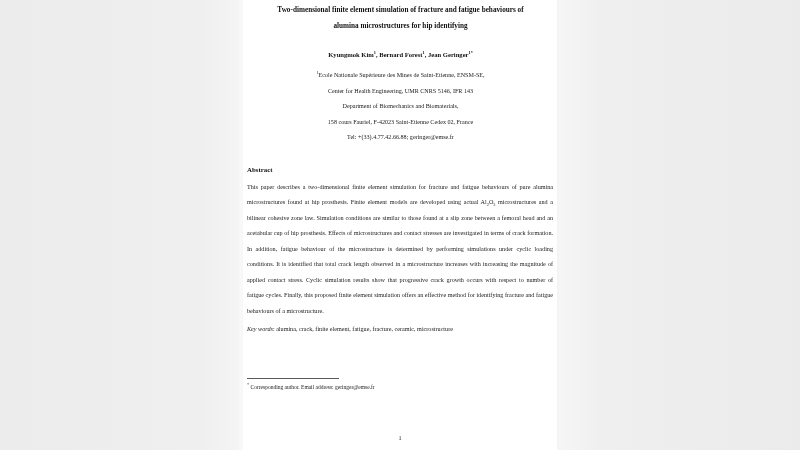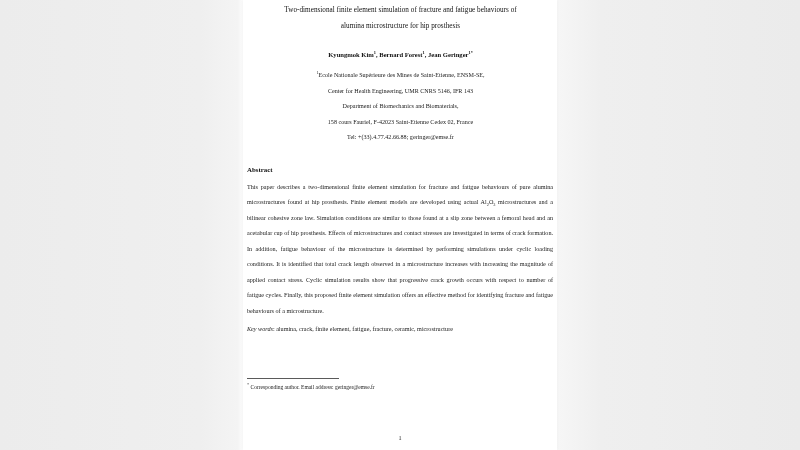--- a/index.html
+++ b/index.html
@@ -45,21 +45,21 @@
     top: 0;
     width: 311px;
   }
 
   
   .title-block {
     margin-top: 2px;
     text-align: center;
   }
   .title-line {
-    font-weight: normal;
+    font-weight: bold;
     font-size: 7.2px;
     line-height: 16px;
     color: #111111;
     letter-spacing: 0.02px;
   }
 
   
   .authors {
     text-align: center;
     font-weight: bold;
@@ -167,21 +167,21 @@
 
 <div class="page-backdrop"></div>
 
 <div class="page">
   <div class="page-inner">
 
     <div class="content">
 
       <div class="title-block">
         <div class="title-line">Two-dimensional finite element simulation of fracture and fatigue behaviours of</div>
-        <div class="title-line">alumina microstructure for hip prosthesis</div>
+        <div class="title-line">alumina microstructures for hip identifying</div>
       </div>
 
       <div class="authors"><span>Kyungmok Kim</span><sup>1</sup><span>, </span><span>Bernard Forest</span><sup>1</sup><span>, </span><span>Jean Geringer</span><sup>1</sup><sup>*</sup></div>
 
       <div class="affiliation">
         <span class="aff-line"><sup>1</sup><span>Ecole Nationale Supérieure des Mines de Saint-Etienne, ENSM-SE,</span></span>
         <span class="aff-line">Center for Health Engineering, UMR CNRS 5146, IFR 143</span>
         <span class="aff-line">Department of Biomechanics and Biomaterials,</span>
         <span class="aff-line">158 cours Fauriel, F-42023 Saint-Etienne Cedex 02, France</span>
         <span class="aff-line">Tel: +(33).4.77.42.66.88; geringer@emse.fr</span>

